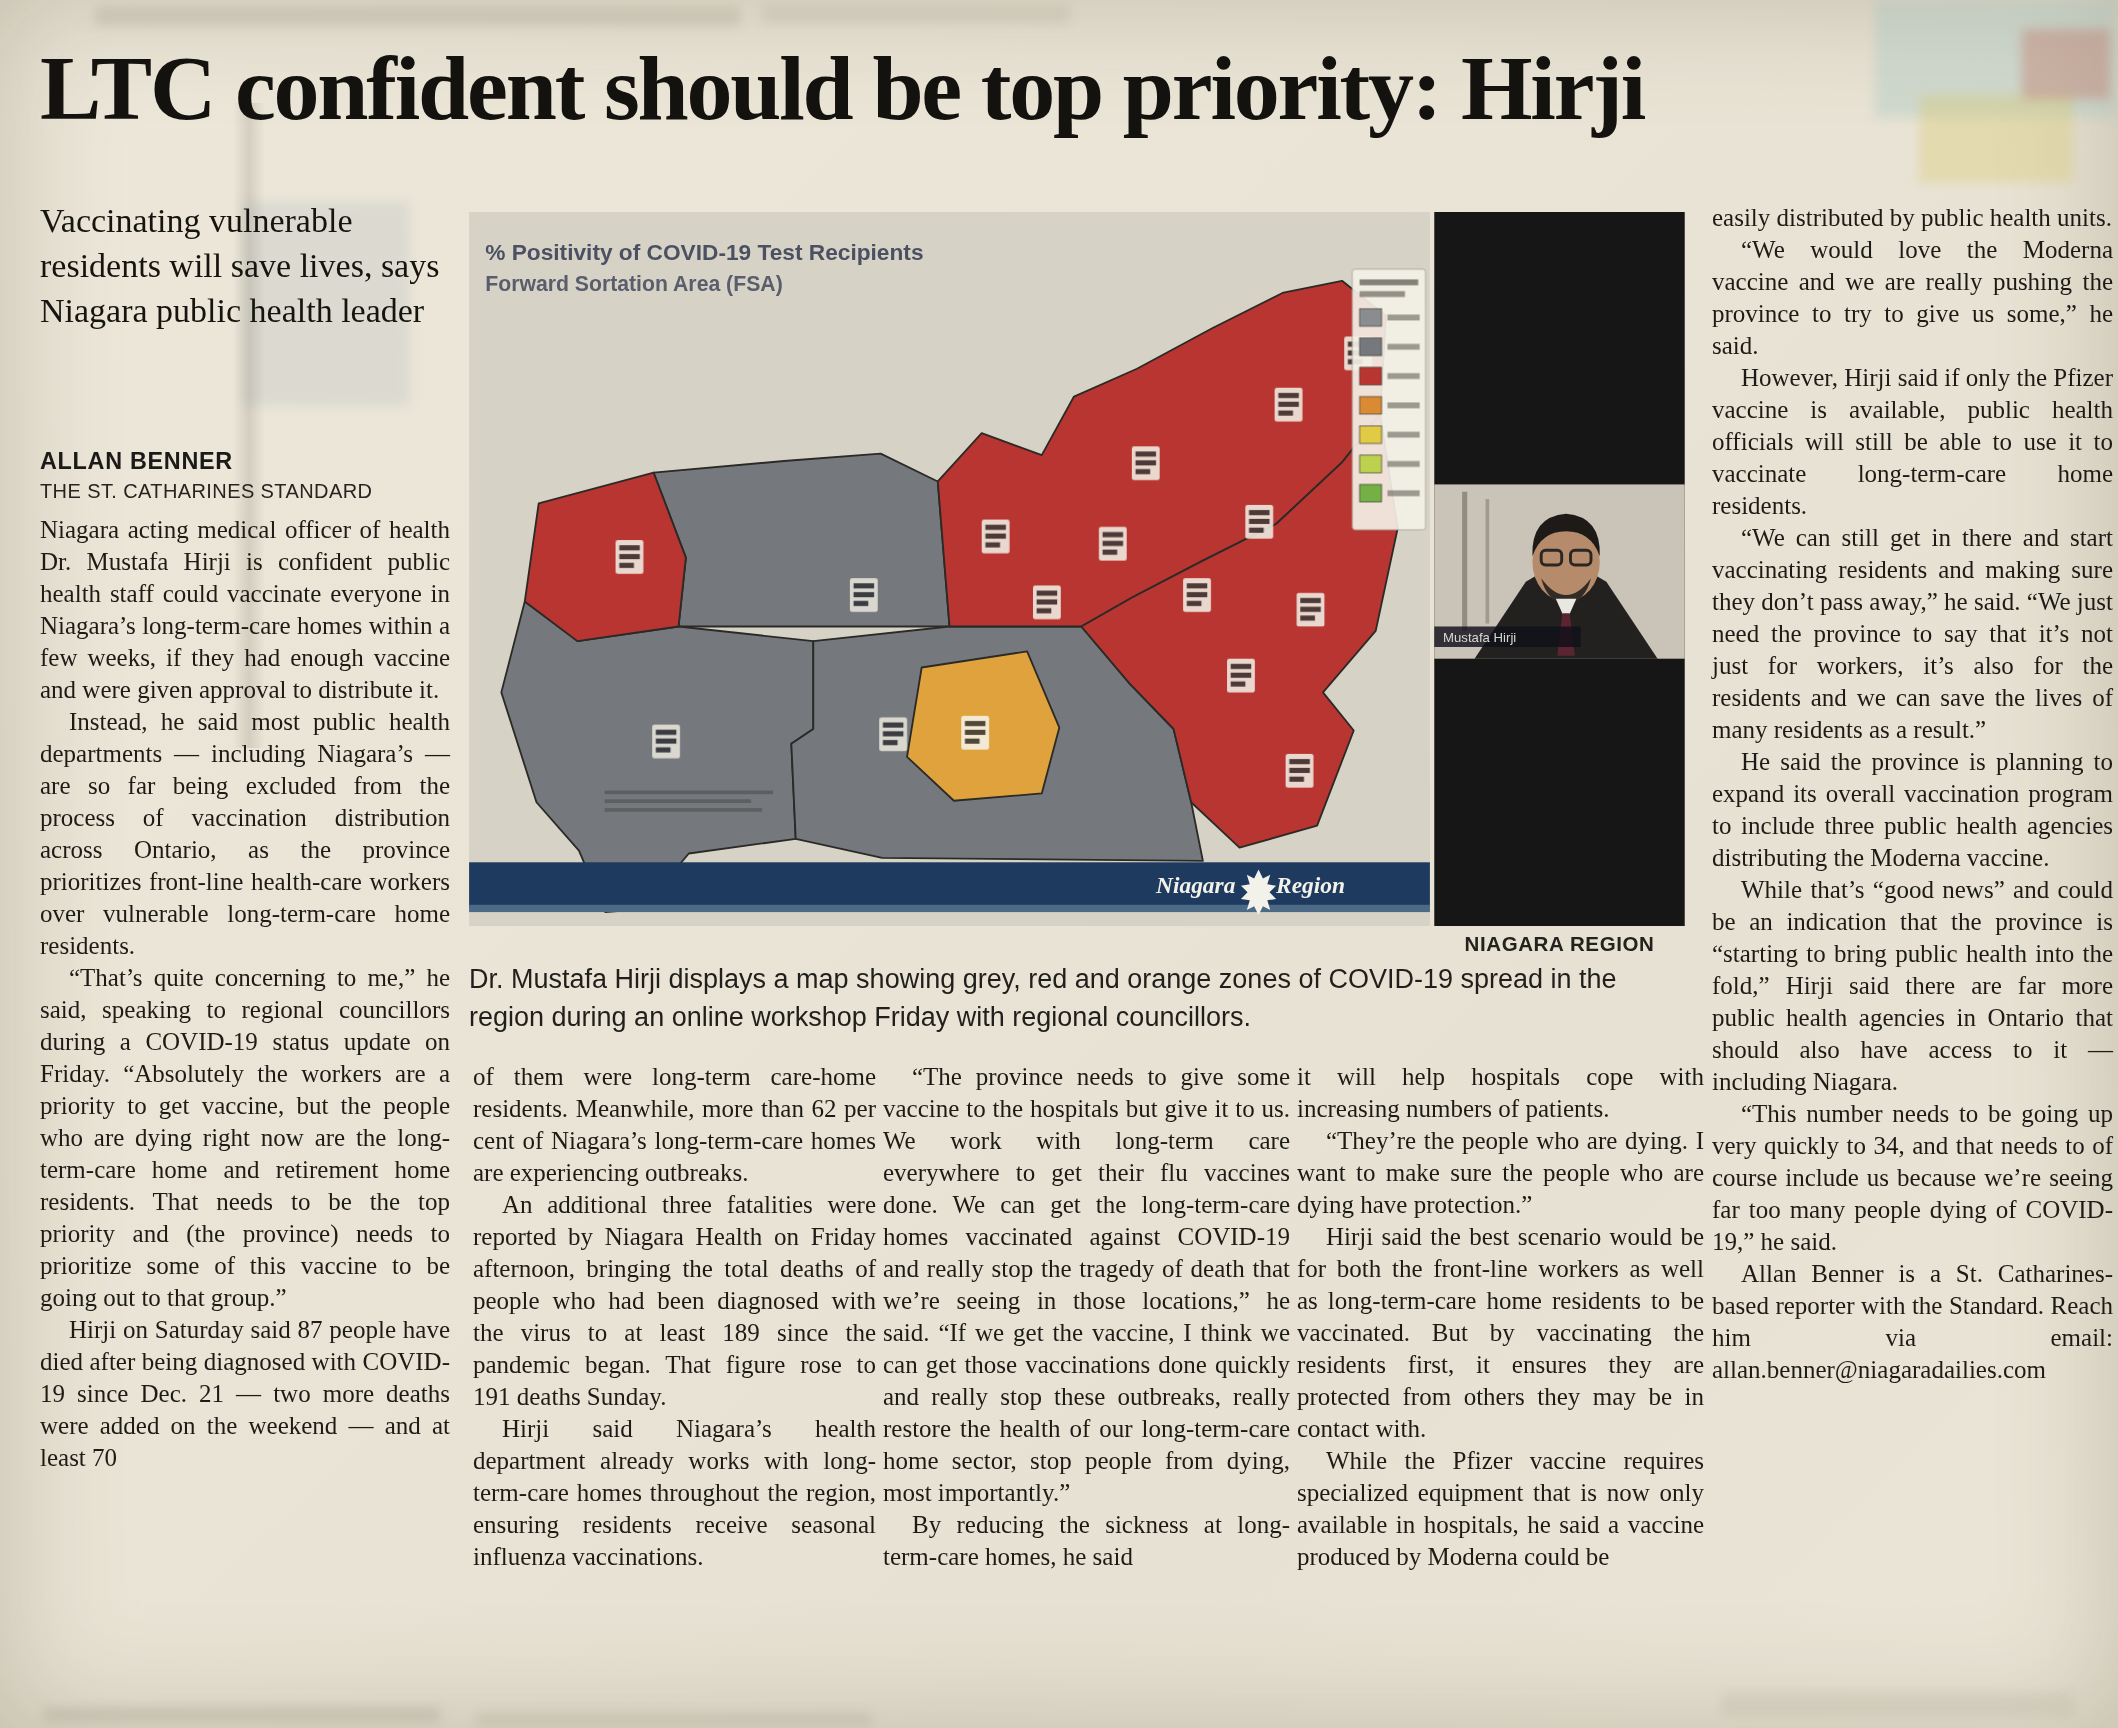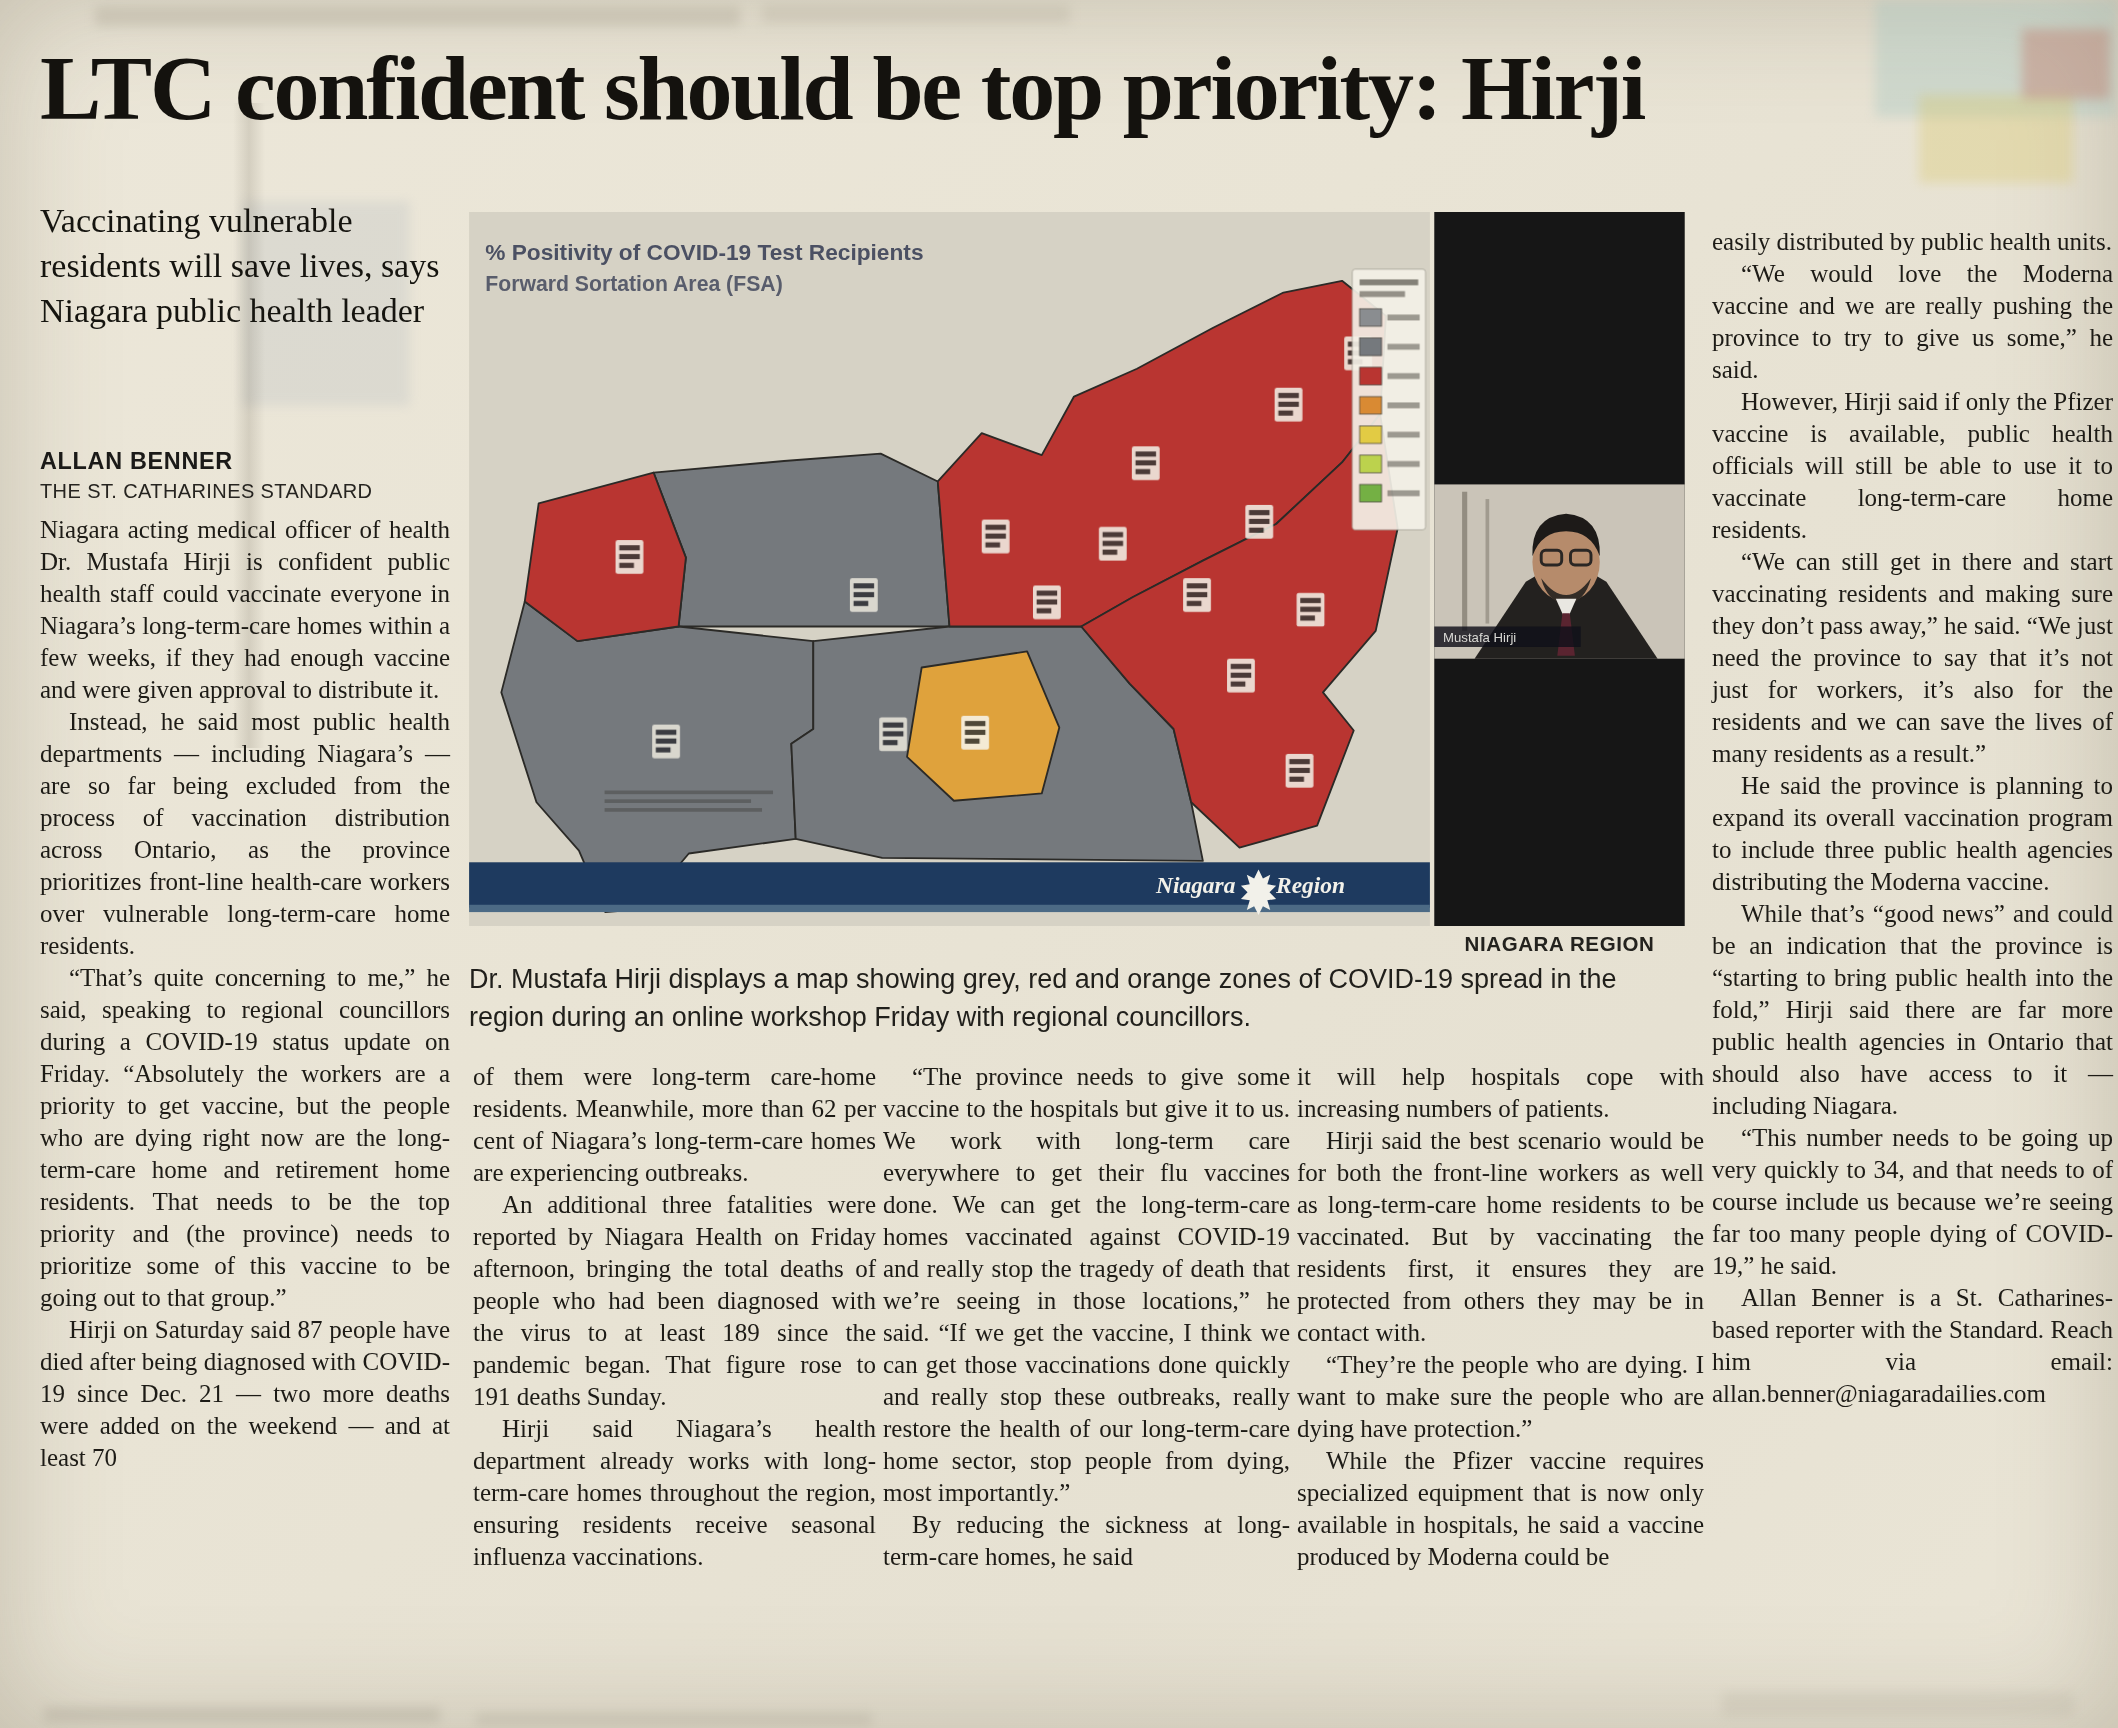--- a/index.html
+++ b/index.html
@@ -242,26 +242,26 @@
     <p>Hirji said Niagara’s health department already works with long-term-care homes throughout the region, ensuring residents receive seasonal influenza vaccinations.</p>
   </div>
 
   <div class="col abs" style="left:883px;top:1061px;width:407px;">
     <p>“The province needs to give some vaccine to the hospitals but give it to us. We work with long-term care everywhere to get their flu vaccines done. We can get the long-term-care homes vaccinated against COVID-19 and really stop the tragedy of death that we’re seeing in those locations,” he said. “If we get the vaccine, I think we can get those vaccinations done quickly and really stop these outbreaks, really restore the health of our long-term-care home sector, stop people from dying, most importantly.”</p>
     <p>By reducing the sickness at long-term-care homes, he said</p>
   </div>
 
   <div class="col abs" style="left:1297px;top:1061px;width:407px;">
     <p class="cont">it will help hospitals cope with increasing numbers of patients.</p>
+    <p>“They’re the people who are dying. I want to make sure the people who are dying have protection.”</p>
     <p>Hirji said the best scenario would be for both the front-line workers as well as long-term-care home residents to be vaccinated. But by vaccinating the residents first, it ensures they are protected from others they may be in contact with.</p>
-    <p>“They’re the people who are dying. I want to make sure the people who are dying have protection.”</p>
     <p>While the Pfizer vaccine requires specialized equipment that is now only available in hospitals, he said a vaccine produced by Moderna could be</p>
   </div>
 
-  <div class="col abs" style="left:1712px;top:226px;width:401px;">
+  <div class="col abs" style="left:1712px;top:202px;width:401px;">
     <p class="cont">easily distributed by public health units.</p>
     <p>“We would love the Moderna vaccine and we are really pushing the province to try to give us some,” he said.</p>
     <p>However, Hirji said if only the Pfizer vaccine is available, public health officials will still be able to use it to vaccinate long-term-care home residents.</p>
     <p>“We can still get in there and start vaccinating residents and making sure they don’t pass away,” he said. “We just need the province to say that it’s not just for workers, it’s also for the residents and we can save the lives of many residents as a result.”</p>
     <p>He said the province is planning to expand its overall vaccination program to include three public health agencies distributing the Moderna vaccine.</p>
     <p>While that’s “good news” and could be an indication that the province is “starting to bring public health into the fold,” Hirji said there are far more public health agencies in Ontario that should also have access to it — including Niagara.</p>
     <p>“This number needs to be going up very quickly to 34, and that needs to of course include us because we’re seeing far too many people dying of COVID-19,” he said.</p>
     <p class="bio">Allan Benner is a St. Catharines-based reporter with the Standard. Reach him via email: allan.benner@niagaradailies.com</p>
   </div>
 

